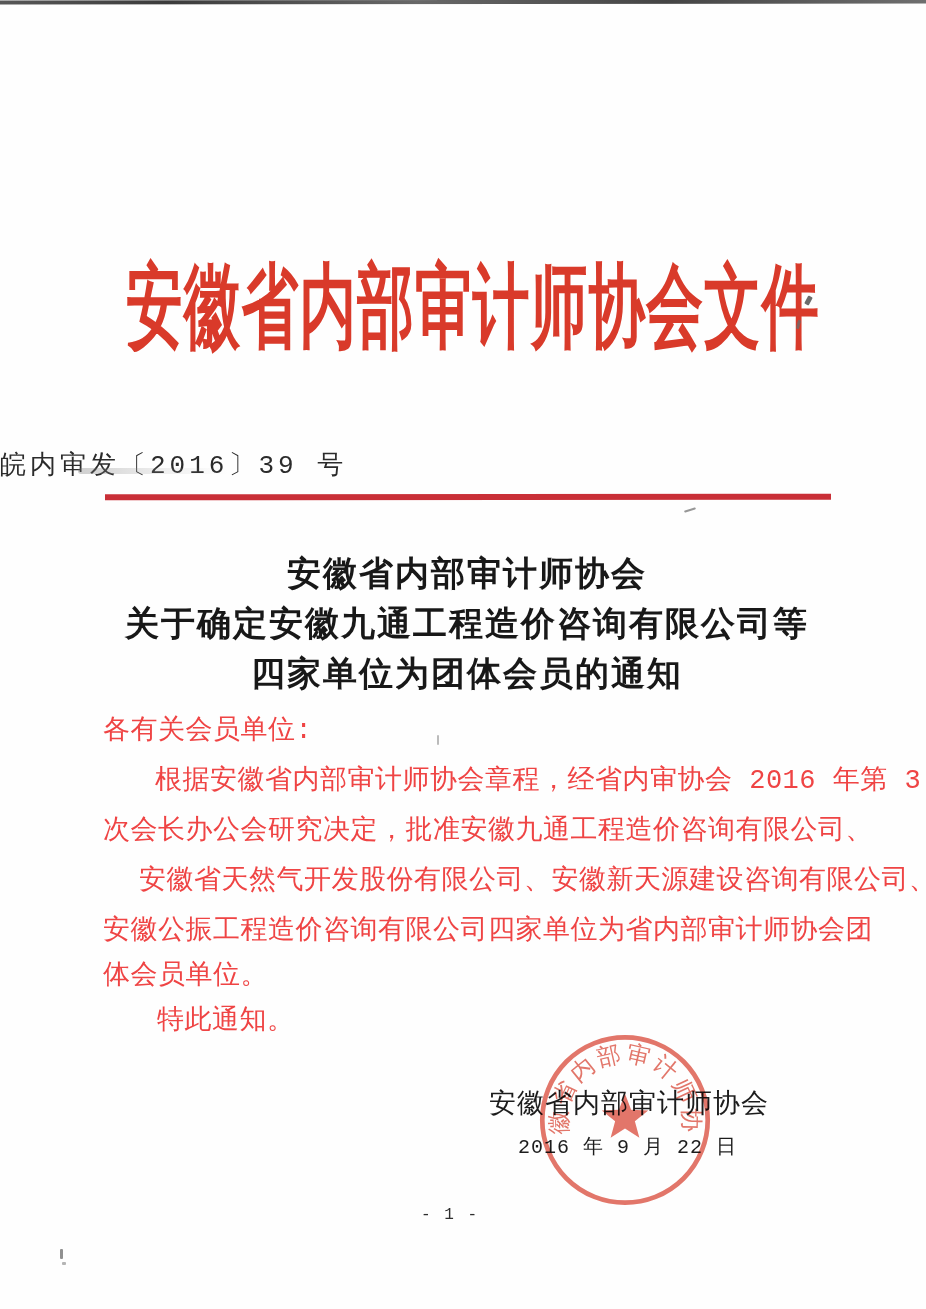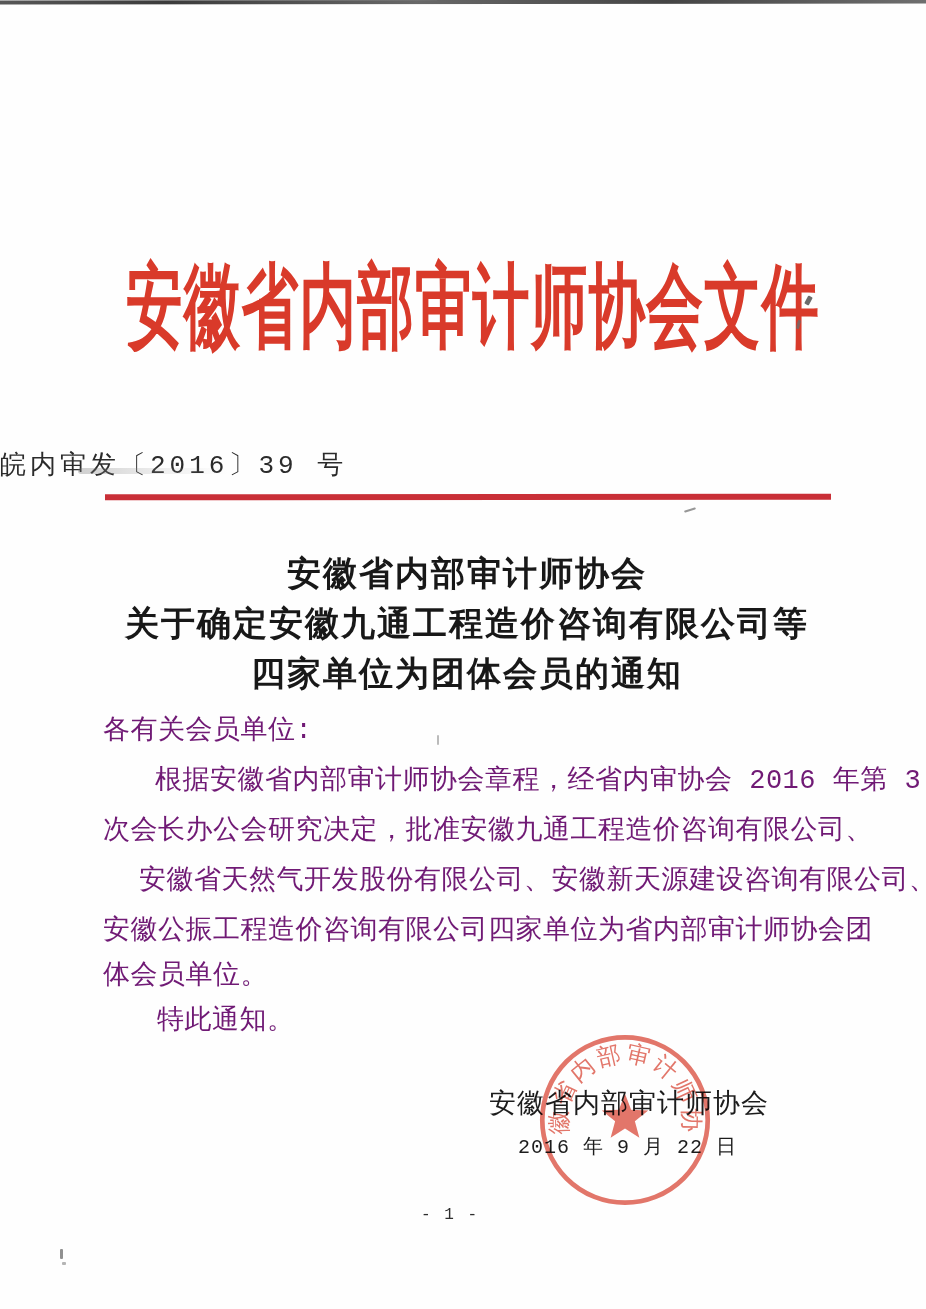--- a/index.html
+++ b/index.html
@@ -57,21 +57,21 @@
     font-size: 34px;
     line-height: 50px;
     letter-spacing: 2px;
     color: #181818;
   }
   .body-line {
     position: absolute;
     font-size: 27px;
     letter-spacing: 0.5px;
     white-space: nowrap;
-    color: #701a75;
+    color: #ef4444;
   }
   .sig-org {
     position: absolute;
     left: 489px; top: 1085px;
     font-size: 27px;
     letter-spacing: 1px;
     color: #1c1c1c;
   }
   .sig-date {
     position: absolute;

